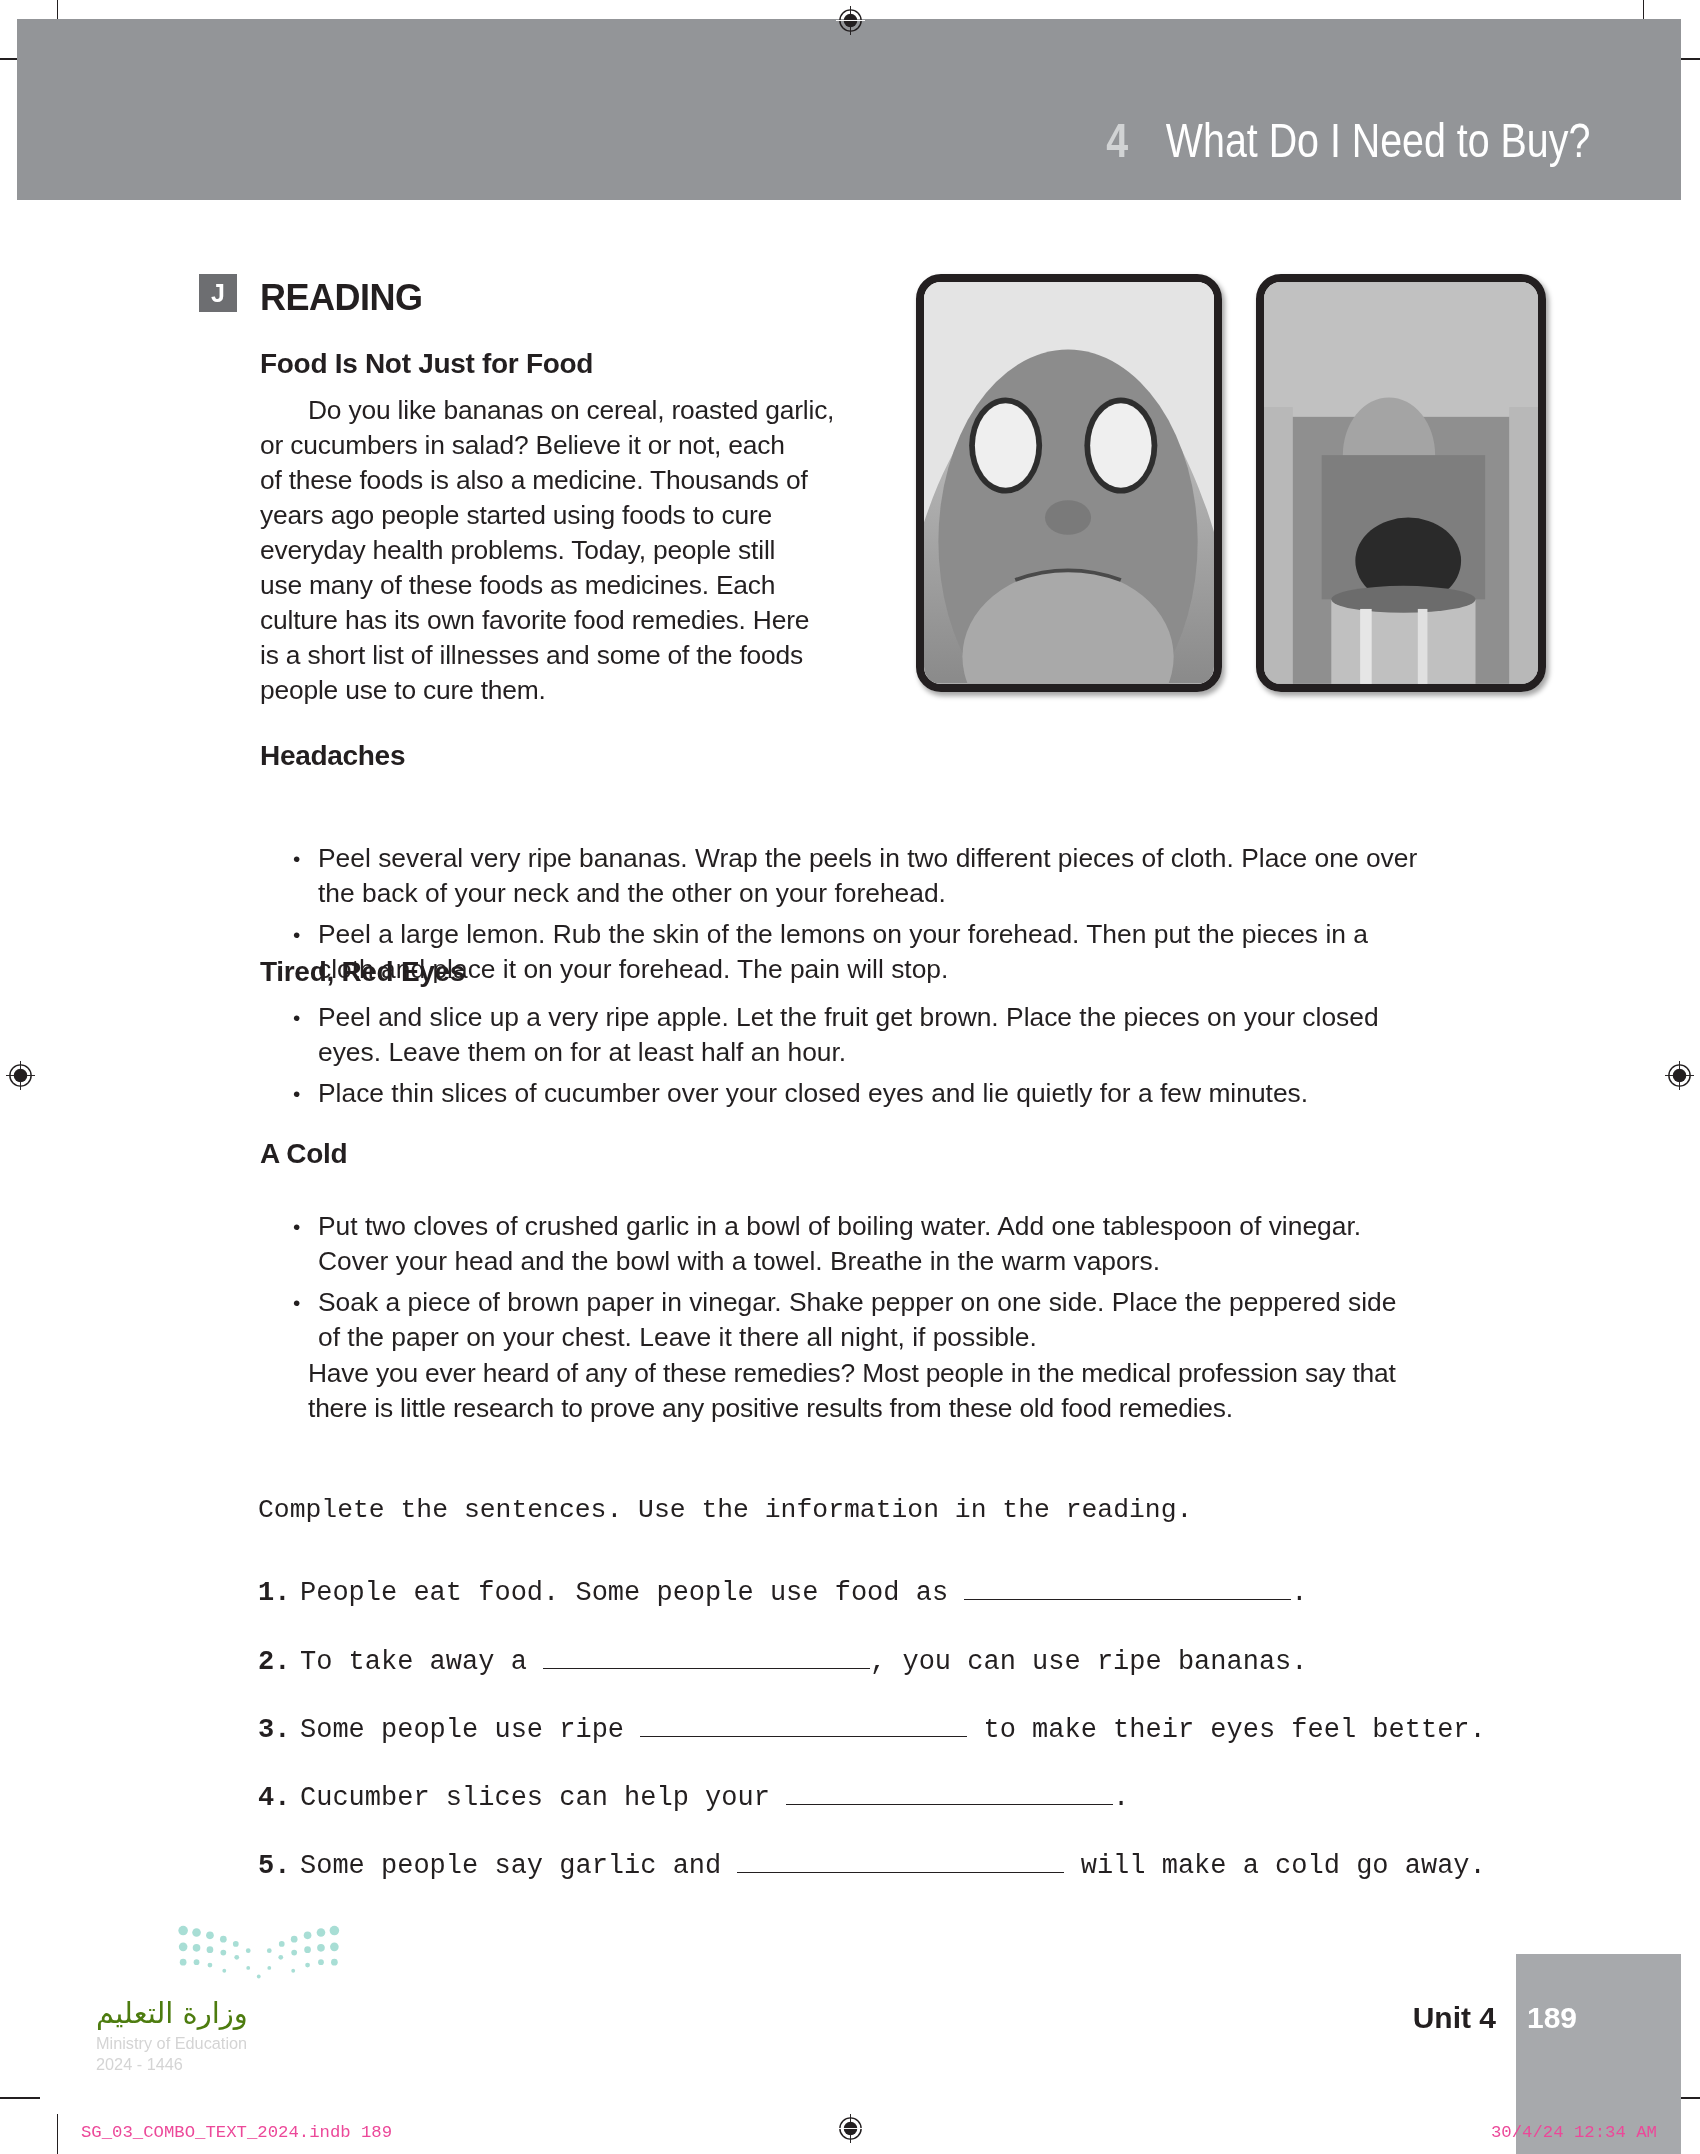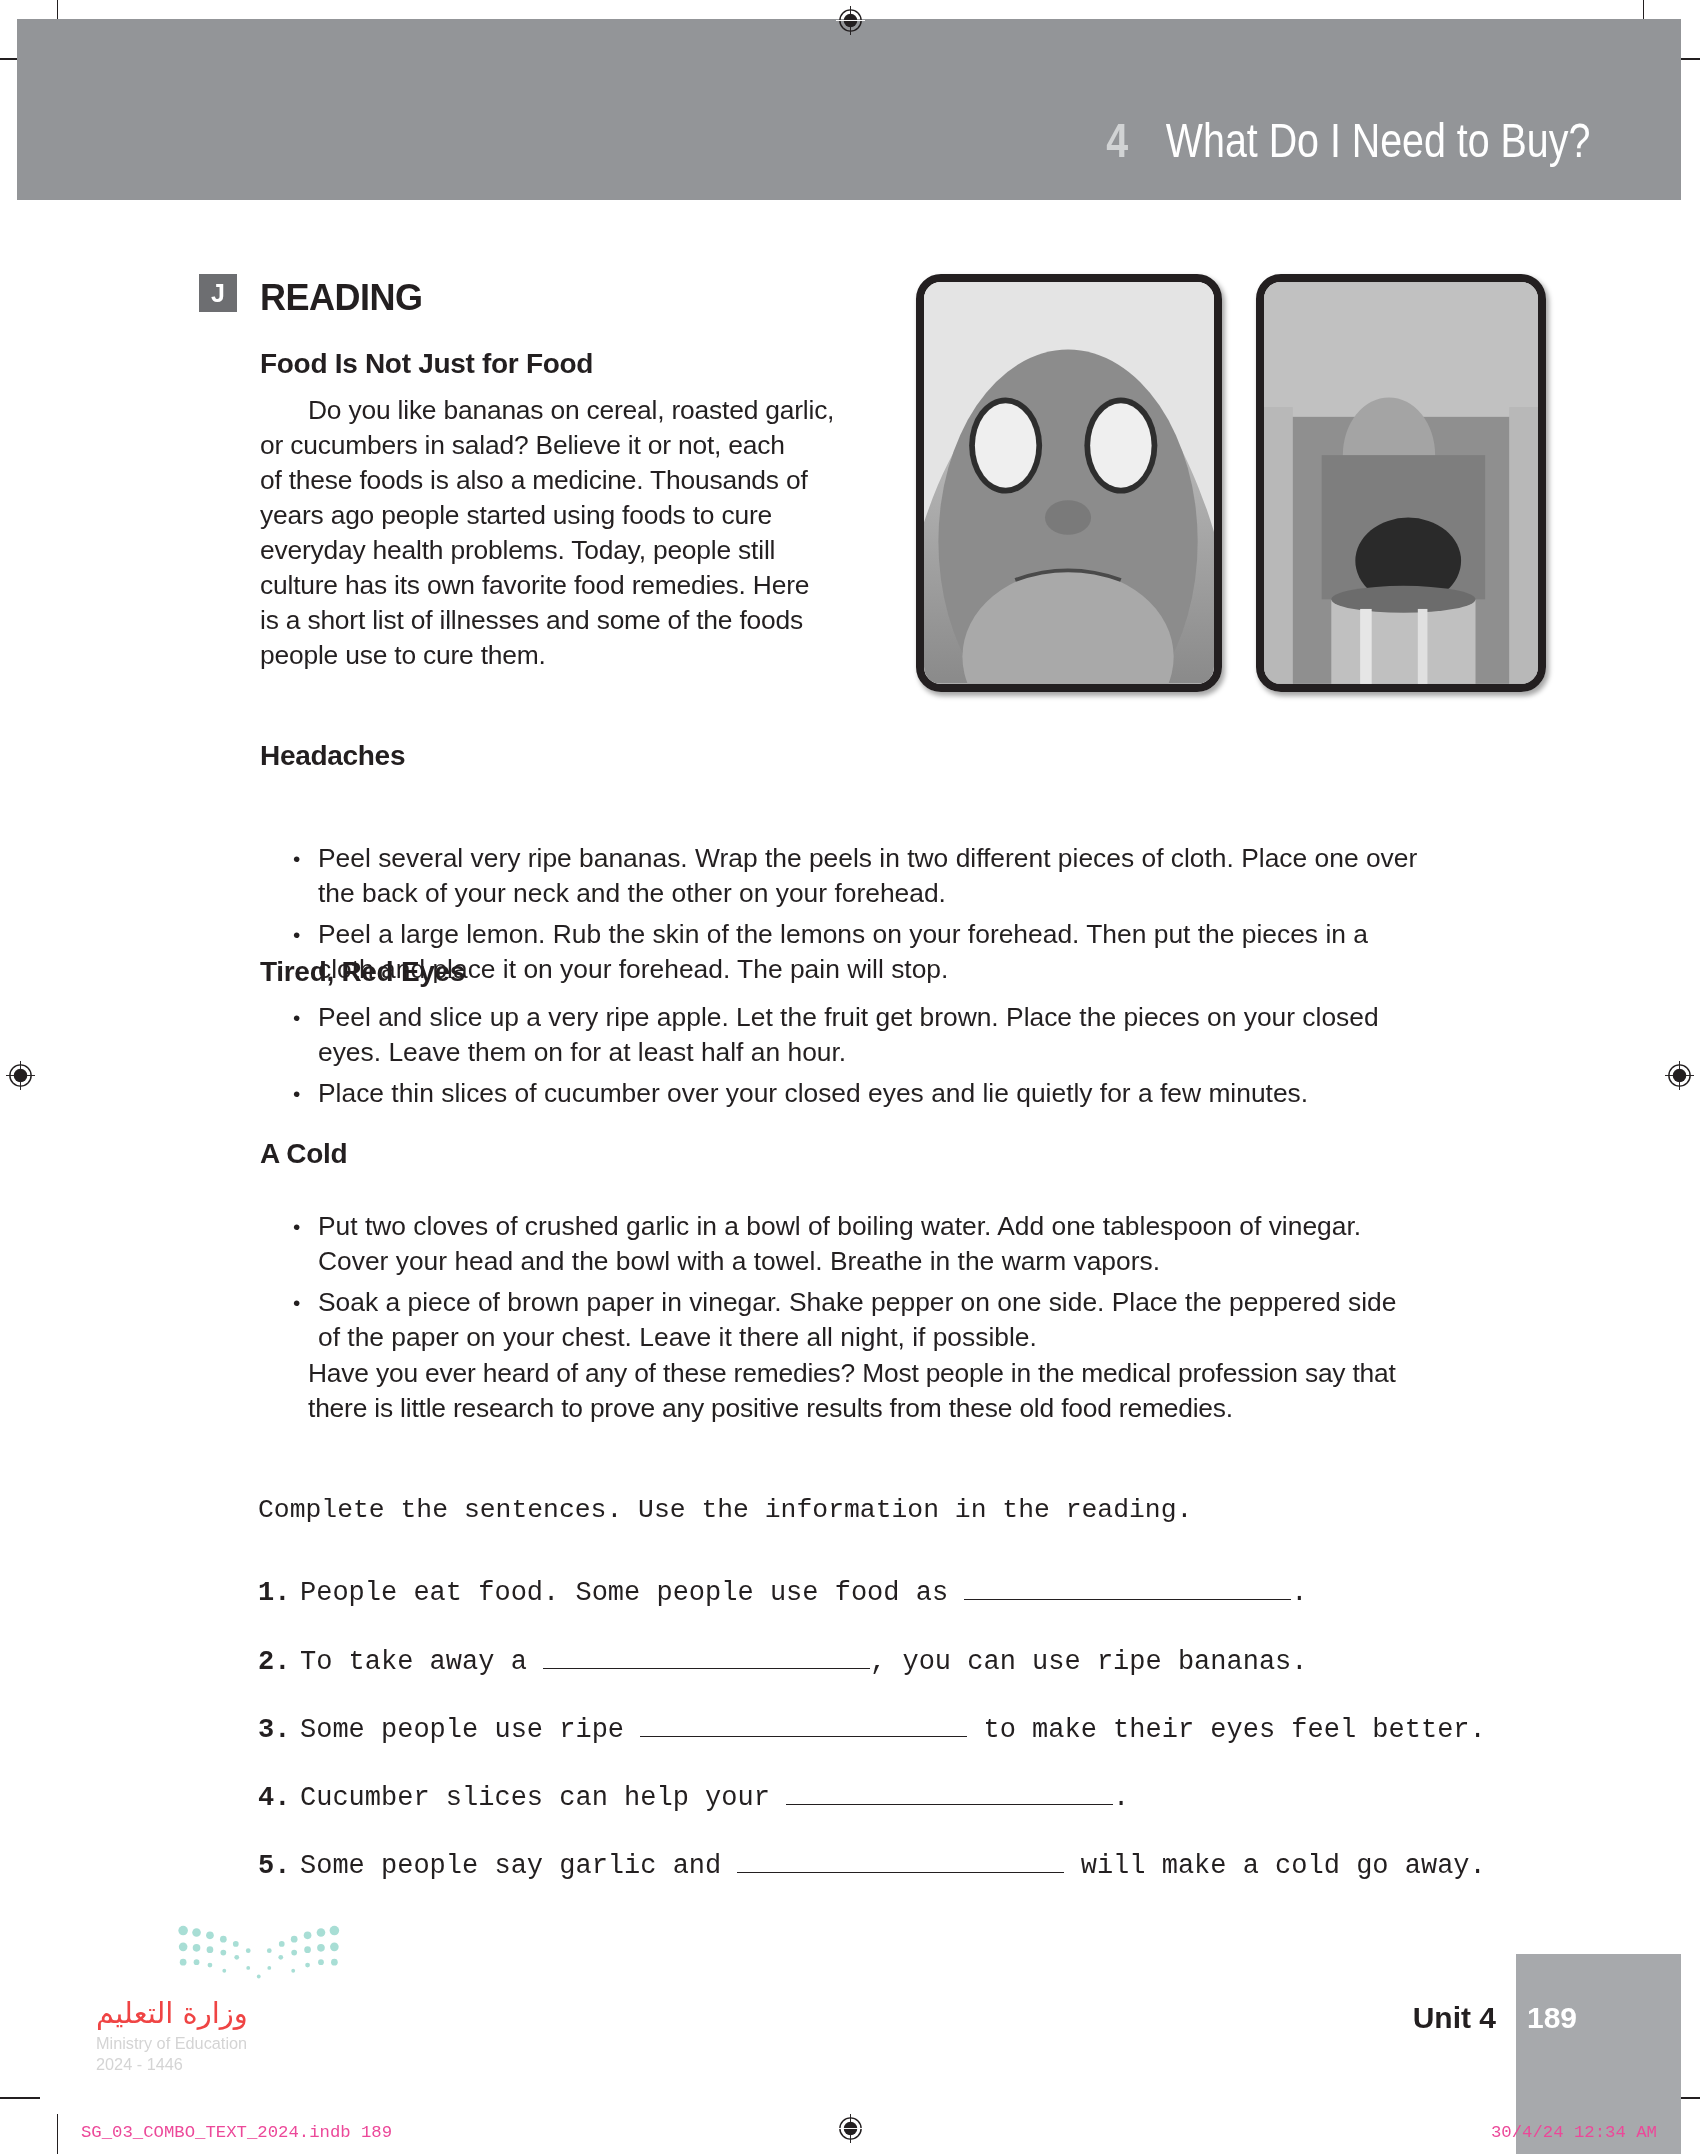--- a/index.html
+++ b/index.html
@@ -93,20 +93,21 @@
 <div class="section-title">READING</div>
 
 <div class="subhead" style="left:260px;top:348px;">Food Is Not Just for Food</div>
 
 <div class="para intro">
   <span class="line indent">Do you like bananas on cereal, roasted garlic,</span>
   <span class="line">or cucumbers in salad? Believe it or not, each</span>
   <span class="line">of these foods is also a medicine. Thousands of</span>
   <span class="line">years ago people started using foods to cure</span>
   <span class="line">everyday health problems. Today, people still</span>
+  <span class="line">use many of these foods as medicines. Each</span>
   <span class="line">culture has its own favorite food remedies. Here</span>
   <span class="line">is a short list of illnesses and some of the foods</span>
   <span class="line">people use to cure them.</span>
 </div>
 
 <div class="photo" style="left:916px;top:274px;width:290px;height:402px;">
   <svg width="290" height="402" viewBox="0 0 302 418">
     <defs>
       <linearGradient id="g1" x1="0" y1="0" x2="0" y2="1">
         <stop offset="0" stop-color="#d6d6d6"></stop>
@@ -231,21 +232,21 @@
         <circle cx="126" cy="33" r="3"></circle>
         <circle cx="112" cy="38" r="2.5"></circle>
         <circle cx="100" cy="31" r="2.5"></circle>
       <circle cx="168" cy="43" r="3.5"></circle>
         <circle cx="154" cy="43" r="3"></circle>
         <circle cx="140" cy="46" r="2.5"></circle>
         <circle cx="125" cy="52" r="2"></circle>
         <circle cx="100" cy="49" r="2"></circle>
     </g>
   </svg>
-  <div style="position:absolute;left:0;top:75px;font-size:29px;color:#ef4444;direction:rtl;width:163px;text-align:left;font-family:'DejaVu Sans',sans-serif;">وزارة التعليم</div>
+  <div style="position:absolute;left:0;top:75px;font-size:29px;color:#4d7c0f;direction:rtl;width:163px;text-align:left;font-family:'DejaVu Sans',sans-serif;">وزارة التعليم</div>
   <div style="position:absolute;left:0;top:113px;font-size:16.3px;color:#d4d4d4;white-space:nowrap;">Ministry of Education</div>
   <div style="position:absolute;left:0;top:134px;font-size:16.3px;color:#d4d4d4;white-space:nowrap;">2024 - 1446</div>
 </div>
 
 <div class="unit-box"></div>
 <div class="unit-label">Unit 4</div>
 <div class="page-num">189</div>
 
 <div class="slug" style="left:81px;">SG_03_COMBO_TEXT_2024.indb   189</div>
 <div class="slug" style="left:1491px;">30/4/24   12:34 AM</div>

